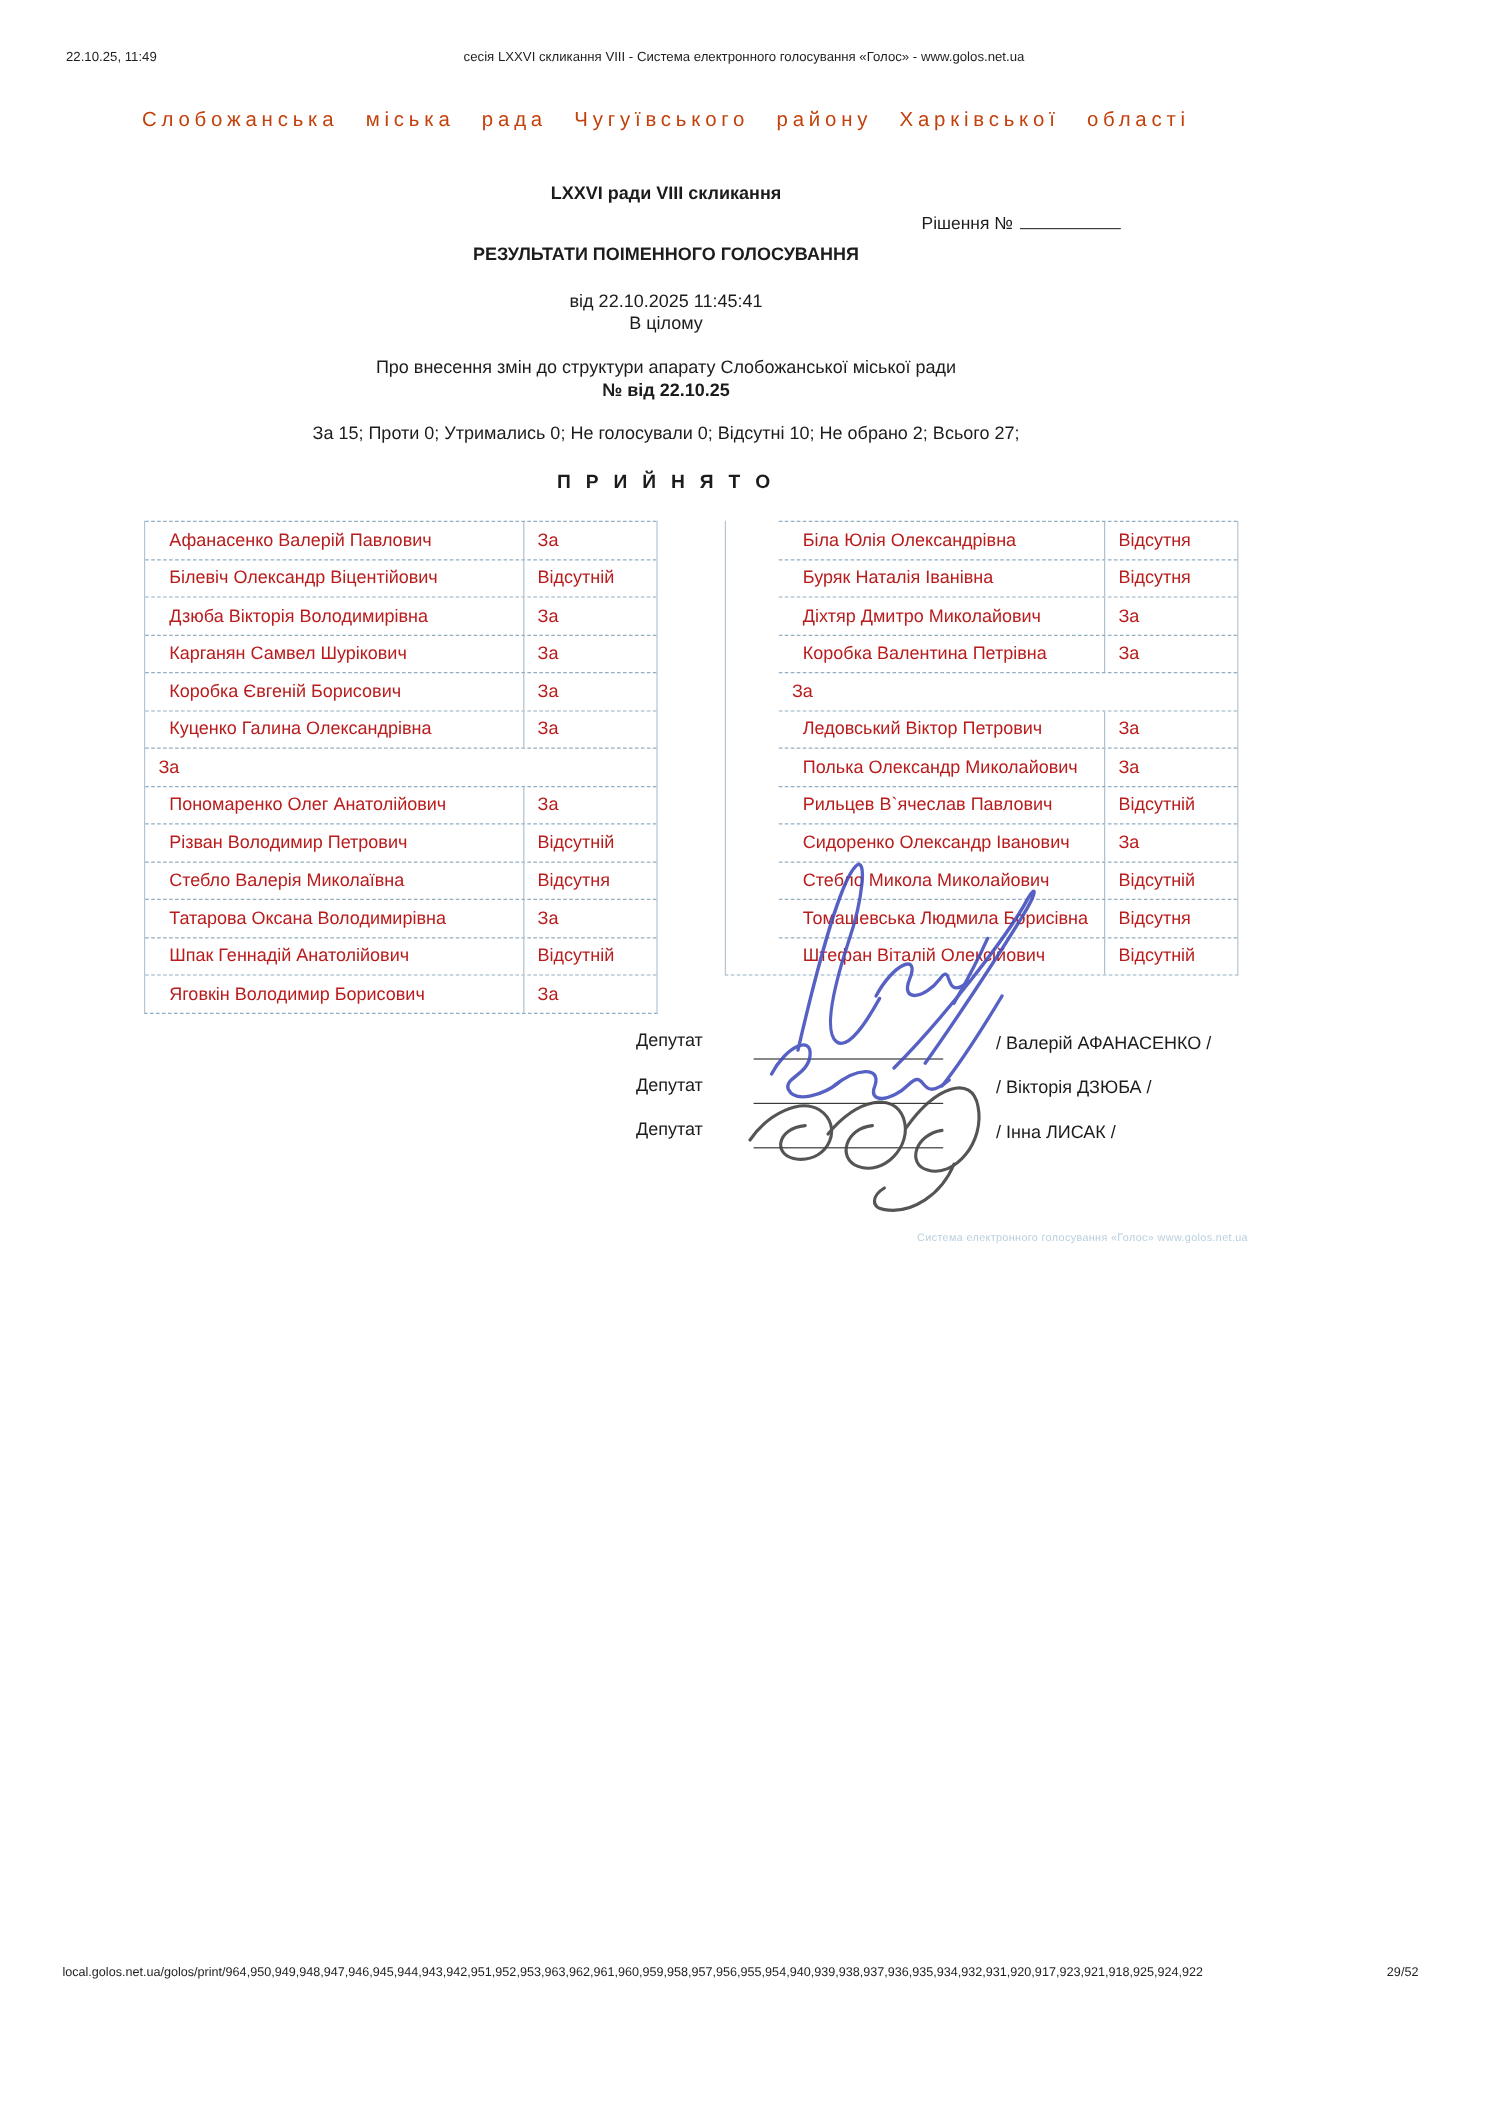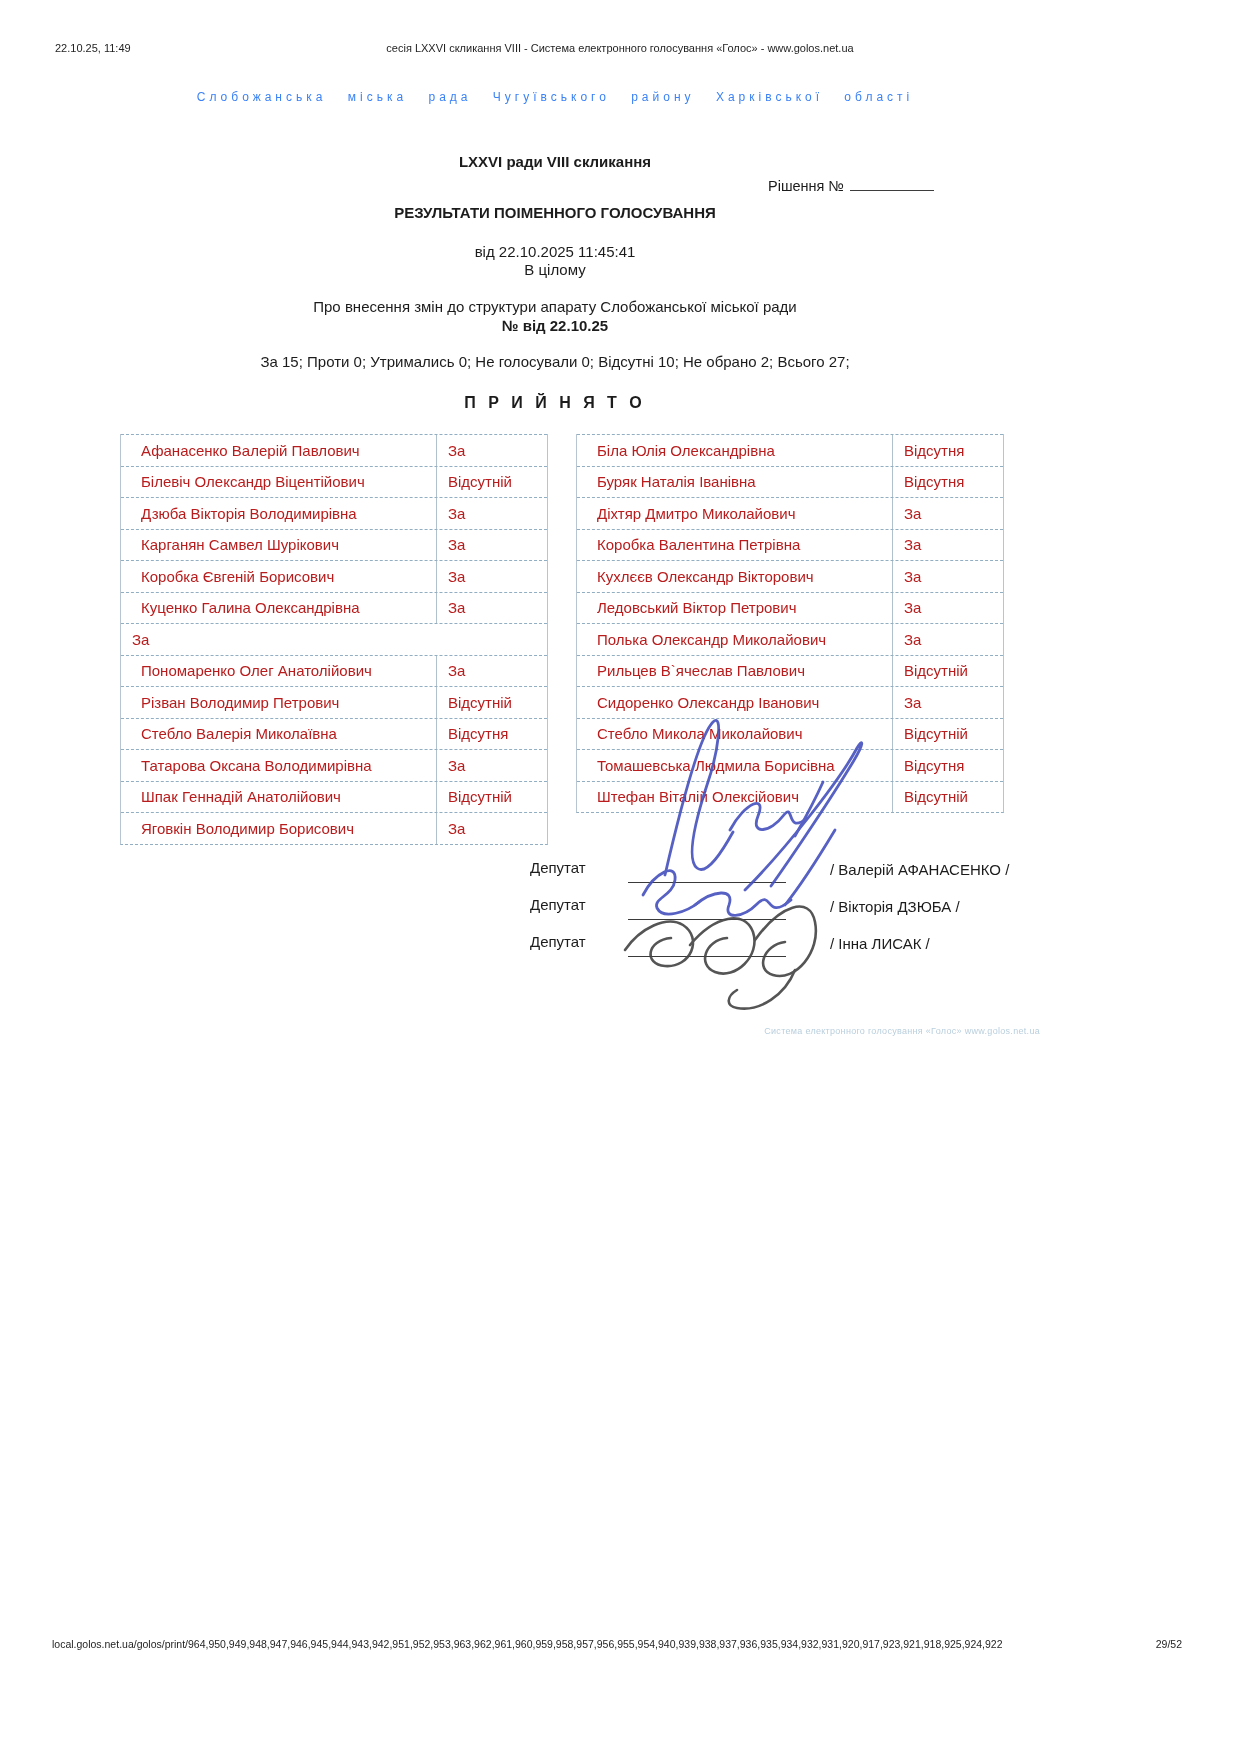--- a/index.html
+++ b/index.html
@@ -13,42 +13,42 @@
   }
   
   .hdr-left{position:absolute;top:42px;left:55px;font-size:11px;color:#1f1f1f;}
   .hdr-center{position:absolute;top:42px;left:240px;width:760px;text-align:center;font-size:11px;color:#1f1f1f;}
   .ftr-left{position:absolute;top:1638px;left:52px;width:950px;font-size:10.5px;color:#1f1f1f;white-space:nowrap;overflow:hidden;}
   .ftr-right{position:absolute;top:1638px;right:58px;font-size:10.5px;color:#1f1f1f;}
 
   
   .content{position:absolute;left:0;top:0;width:1110px;}
   .c-line{position:absolute;left:0;width:100%;text-align:center;}
-  .council-title{top:90px;font-size:12px;letter-spacing:4px;word-spacing:14px;color:#3b82f6;}
+  .council-title{top:90px;font-size:17px;letter-spacing:4px;word-spacing:14px;color:#c2410c;}
   .session-title{top:153px;font-size:15px;font-weight:bold;}
   .results-heading{top:204px;font-size:15px;font-weight:bold;text-align:center;}
   .vote-dt{top:243px;font-size:15px;}
   .vote-scope{top:261px;font-size:15px;}
   .subject1{top:298px;font-size:15px;font-weight:normal;}
   .subject2{top:317px;font-size:15px;font-weight:bold;}
   .summary{top:353px;font-size:15px;}
   .verdict{top:394px;font-size:16px;font-weight:bold;letter-spacing:4px;}
 
   .decision{position:absolute;top:176px;left:768px;font-size:14.5px;}
   .decision .blank{display:inline-block;width:84px;border-bottom:1.5px solid #3d3d3d;height:14px;margin-left:6px;vertical-align:baseline;}
 
   
   .vtable{
     position:absolute;top:434px;width:428px;
     border-left:1px solid #b6c5d1;border-right:1px solid #b6c5d1;
     border-bottom:1px dashed #92aec2;
     box-sizing:border-box;
   }
   .vtable.left{left:120px;}
-  .vtable.right{left:576px;}
+  .vtable.right{left:604px;padding-left:44px;}
   .vote-row{display:flex;height:31.5px;border-top:1px dashed #92aec2;box-sizing:border-box;}
   .cell{display:flex;align-items:center;font-size:15px;color:#b91c1c;box-sizing:border-box;}
   .cell.name{flex:1;padding-left:20px;border-right:1px solid #b0c1ce;}
   .cell.vote{width:110px;padding-left:11px;}
 
   
   .sig-block{position:absolute;left:530px;top:846px;width:500px;}
   .sig-row{display:flex;align-items:flex-end;height:37px;}
   .sig-label{width:96px;font-size:15px;padding-bottom:7px;}
   .sig-line{width:158px;border-bottom:1.5px solid #3a3a3a;height:24px;margin-left:2px;}
@@ -146,21 +146,20 @@
       </div>
       <div class="vote-row">
         <div class="cell name">Діхтяр Дмитро Миколайович</div>
         <div class="cell vote">За</div>
       </div>
       <div class="vote-row">
         <div class="cell name">Коробка Валентина Петрівна</div>
         <div class="cell vote">За</div>
       </div>
       <div class="vote-row">
-        <div class="cell name">Кухлєєв Олександр Вікторович</div>
         <div class="cell vote">За</div>
       </div>
       <div class="vote-row">
         <div class="cell name">Ледовський Віктор Петрович</div>
         <div class="cell vote">За</div>
       </div>
       <div class="vote-row">
         <div class="cell name">Полька Олександр Миколайович</div>
         <div class="cell vote">За</div>
       </div>

